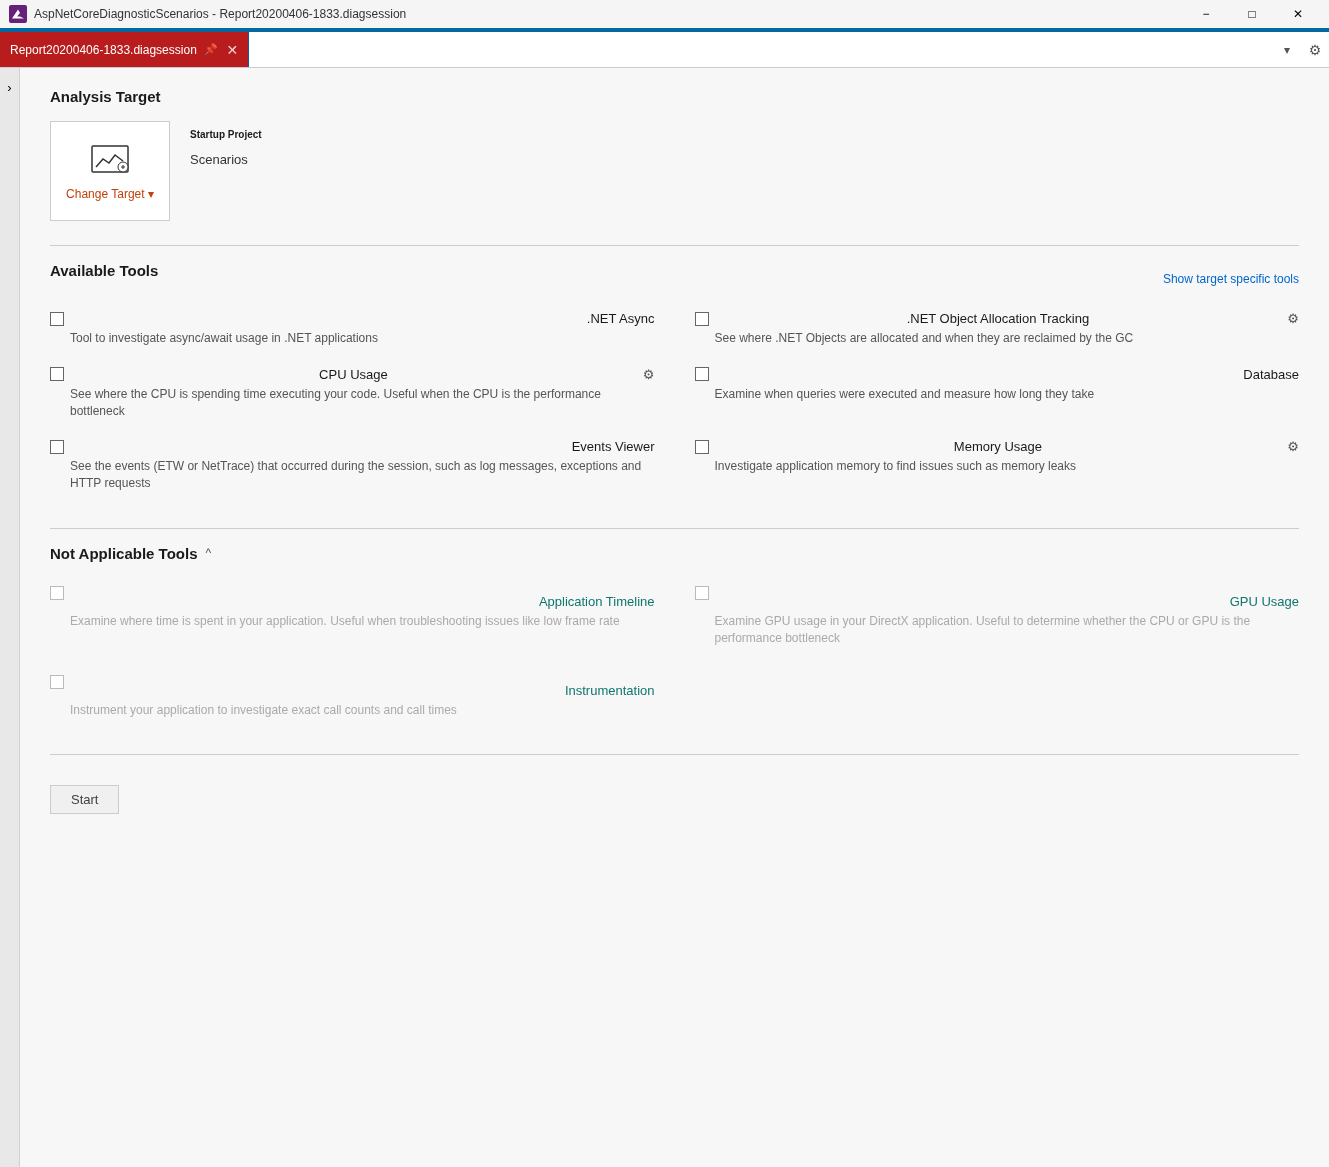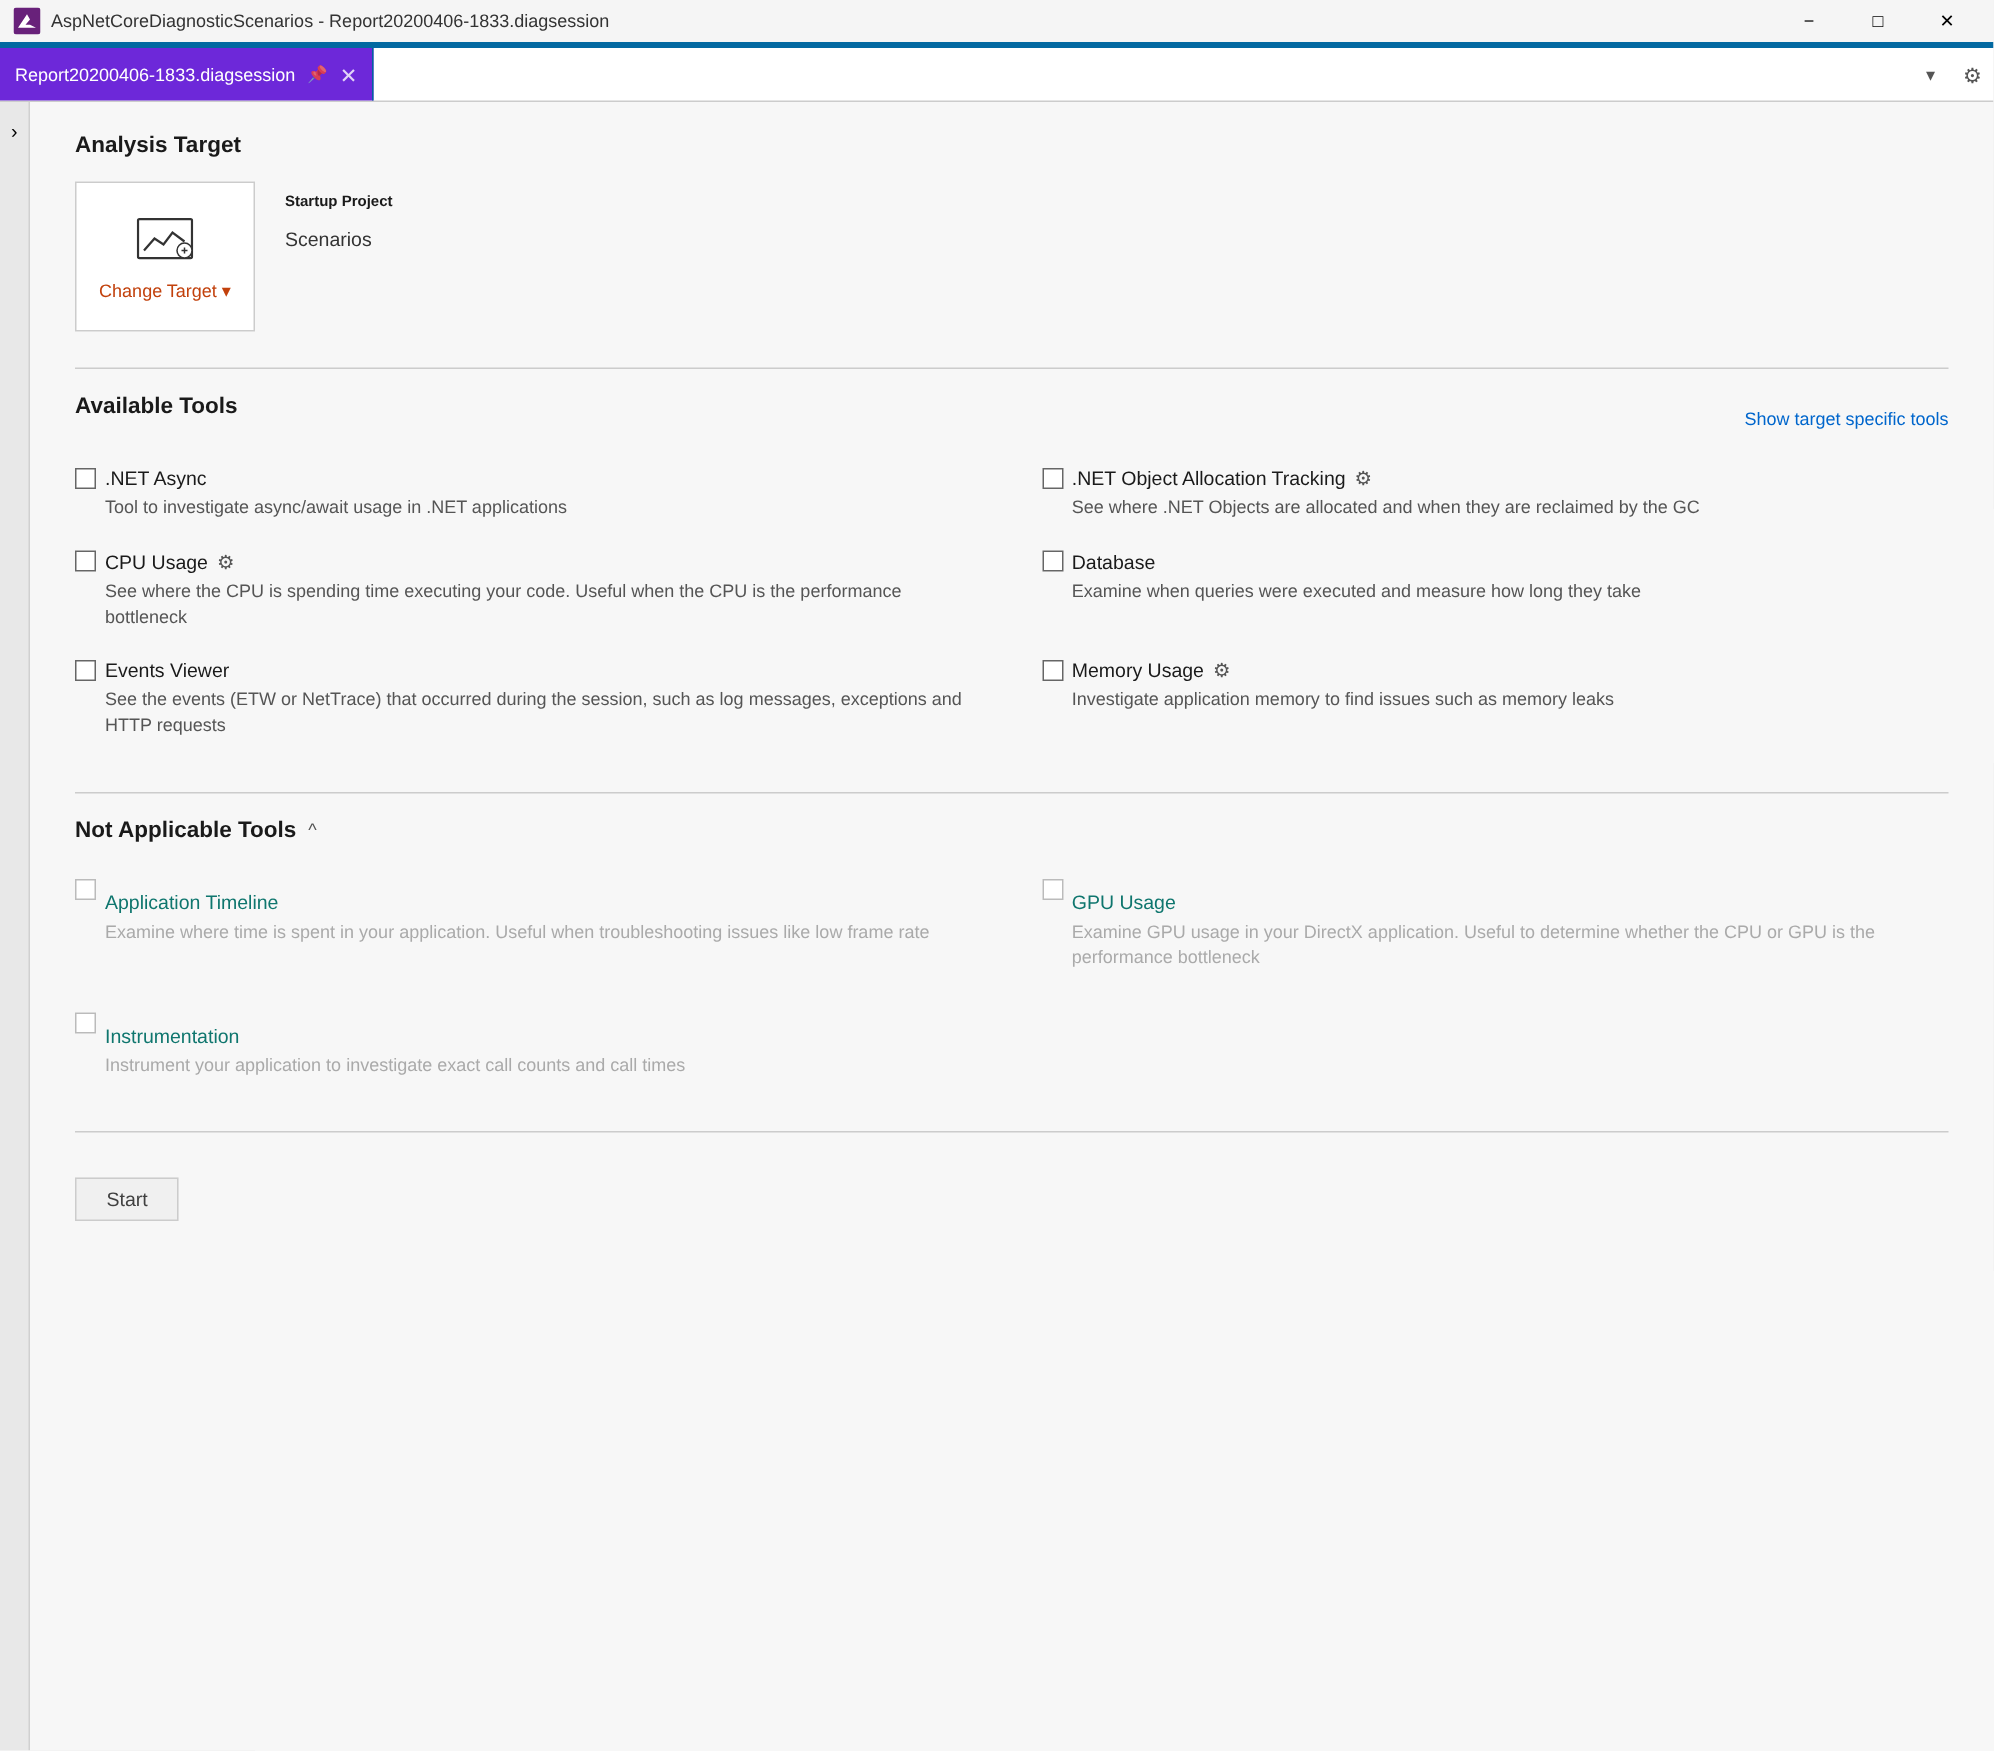--- a/index.html
+++ b/index.html
@@ -60,21 +60,21 @@
       height: 36px;
       display: flex;
       align-items: stretch;
       border-bottom: 1px solid #ccc;
       flex-shrink: 0;
     }
     .tab-item {
       display: flex;
       align-items: center;
       padding: 0 10px;
-      background: #6d28d9;
+      background: #b91c1c;
       color: white;
       font-size: 12px;
       gap: 8px;
       border-right: 1px solid #0062a0;
       cursor: pointer;
     }
     .tab-item .tab-pin {
       font-size: 11px;
       opacity: 0.8;
     }
@@ -208,20 +208,21 @@
       gap: 0 40px;
     }
     .tool-item {
       margin-bottom: 20px;
     }
     .tool-header {
       display: flex;
       align-items: center;
       gap: 6px;
       margin-bottom: 4px;
+      justify-content: space-between;
     }
     .tool-checkbox {
       width: 14px;
       height: 14px;
       border: 1px solid #666;
       background: white;
       flex-shrink: 0;
       cursor: pointer;
     }
     .tool-name {

